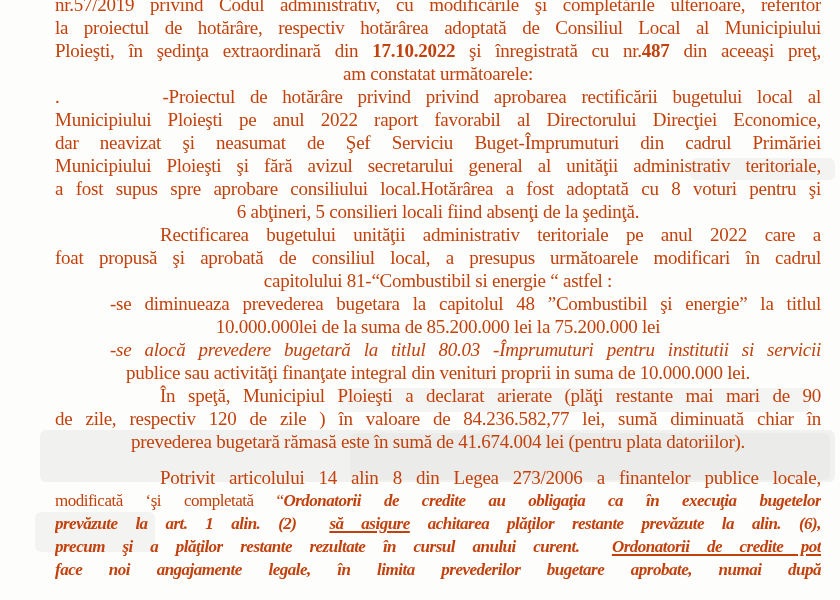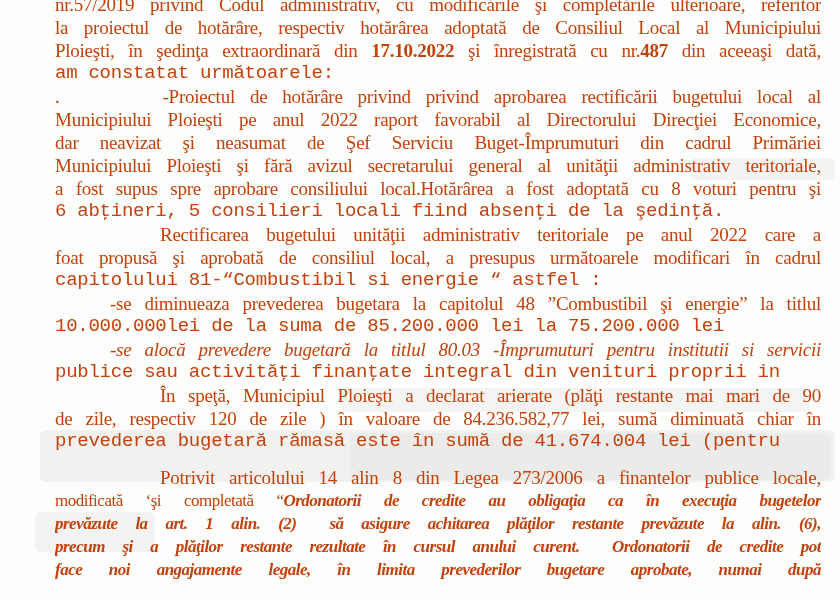--- a/index.html
+++ b/index.html
@@ -35,40 +35,40 @@
     z-index: 1;
   }
   .line {
     height: 23px;
     line-height: 23px;
     font-size: 19px;
     letter-spacing: -0.25px;
     overflow: hidden;
   }
   .line.aj { text-align: justify; text-align-last: justify; }
-  .line.al { text-align: left; font-family: Liberation Mono, monospace; }
+  .line.al { text-align: center; }
   .line.bi { font-size: 17px; letter-spacing: -0.5px; }
   .line span.b { font-weight: bold; }
   .line span.i { font-style: italic; }
-  .line span.u { text-decoration-thickness: 2px; text-underline-offset: 2px; margin-left: 15px; }
+  .line span.u { text-decoration: underline; text-decoration-thickness: 2px; text-underline-offset: 2px; margin-left: 15px; }
   .spacer { display: inline-block; height: 1px; }
 </style>
 </head>
 <body>
 
 <div class="page">
   <div class="artifact a1"></div>
   <div class="artifact a5"></div>
   <div class="artifact a2"></div>
   <div class="artifact a3"></div>
   <div class="artifact a4"></div>
   <div class="textblock">
       <div class="line aj"><span>nr.57/2019 privind Codul administrativ, cu modificările şi completările ulterioare, referitor</span></div>
       <div class="line aj"><span>la proiectul de hotărâre, respectiv hotărârea adoptată de Consiliul Local al Municipiului</span></div>
-      <div class="line aj"><span>Ploieşti, în şedinţa extraordinară din </span><span class="b">17.10.2022</span><span> şi înregistrată cu nr.</span><span class="b">487</span><span> din aceeaşi dată,</span></div>
+      <div class="line aj"><span>Ploieşti, în şedinţa extraordinară din </span><span class="b">17.10.2022</span><span> şi înregistrată cu nr.</span><span class="b">487</span><span> din aceeaşi preţ,</span></div>
       <div class="line al"><span>am constatat următoarele:</span></div>
       <div class="line aj"><span>.</span><span class="spacer" style="width: 88px;"></span> <span>-Proiectul de hotărâre privind privind aprobarea rectificării bugetului local al</span></div>
       <div class="line aj"><span>Municipiului Ploieşti pe anul 2022 raport favorabil al Directorului Direcţiei Economice,</span></div>
       <div class="line aj"><span>dar neavizat şi neasumat de Şef Serviciu Buget-Împrumuturi din cadrul Primăriei</span></div>
       <div class="line aj"><span>Municipiului Ploieşti şi fără avizul secretarului general al unităţii administrativ teritoriale,</span></div>
       <div class="line aj"><span>a fost supus spre aprobare consiliului local.Hotărârea a fost adoptată cu 8 voturi pentru şi</span></div>
       <div class="line al"><span>6 abţineri, 5 consilieri locali fiind absenţi de la şedinţă.</span></div>
       <div class="line aj" style="padding-left: 105px;"><span>Rectificarea bugetului unităţii administrativ teritoriale pe anul 2022 care a</span></div>
       <div class="line aj"><span>foat propusă şi aprobată de consiliul local, a presupus următoarele modificari în cadrul</span></div>
       <div class="line al"><span>capitolului 81-“Combustibil si energie “  astfel :</span></div>

